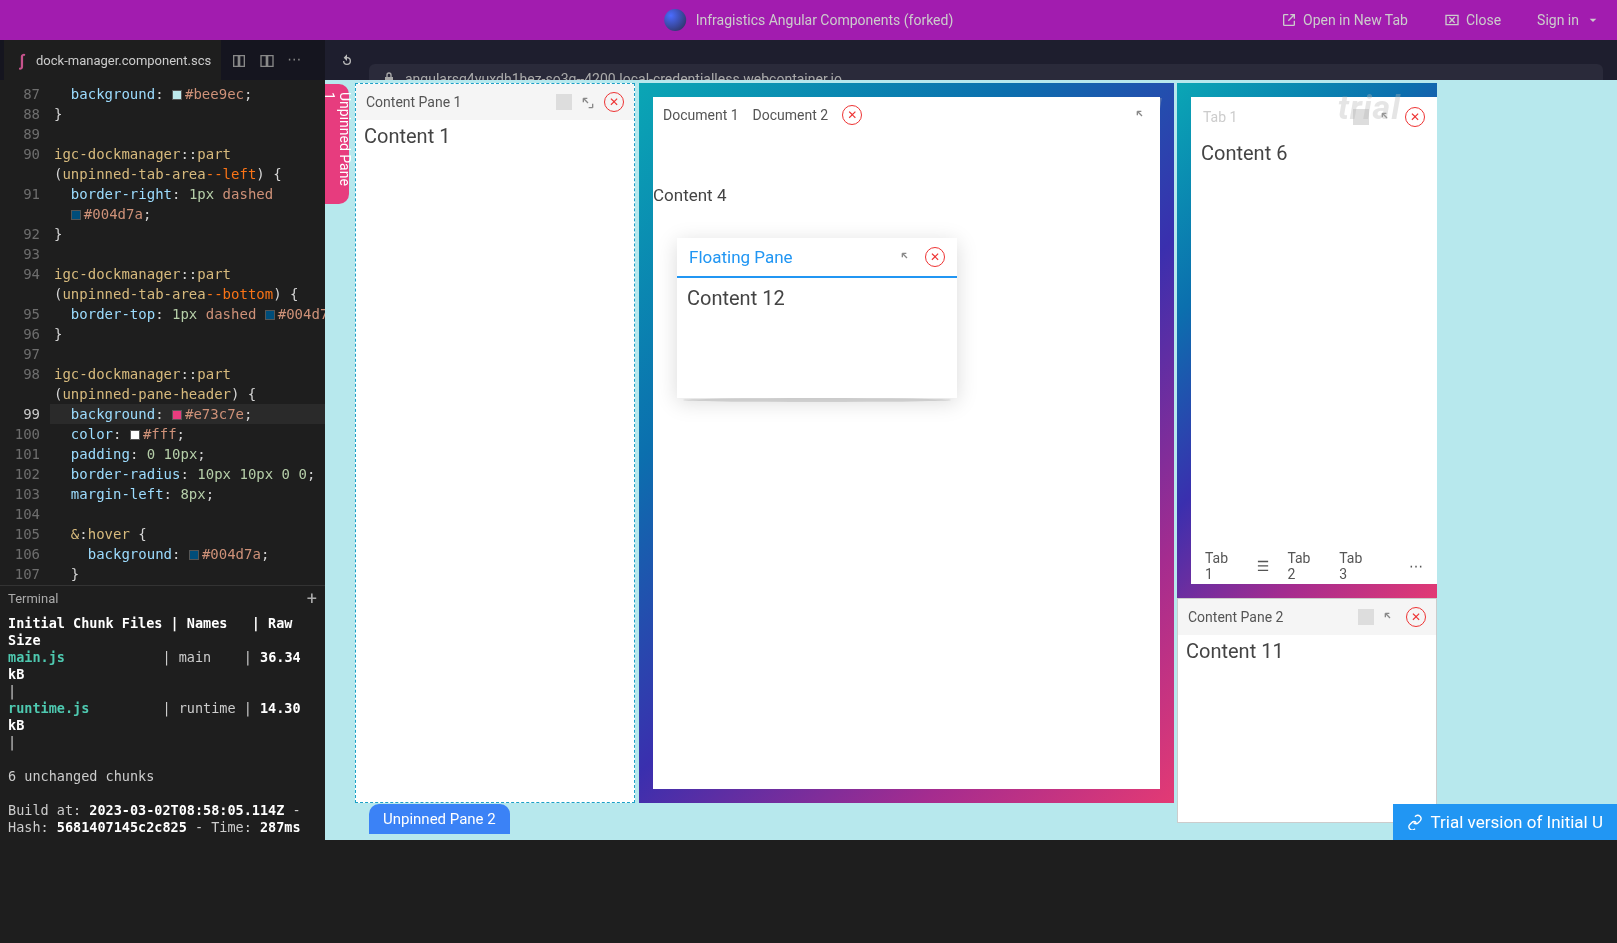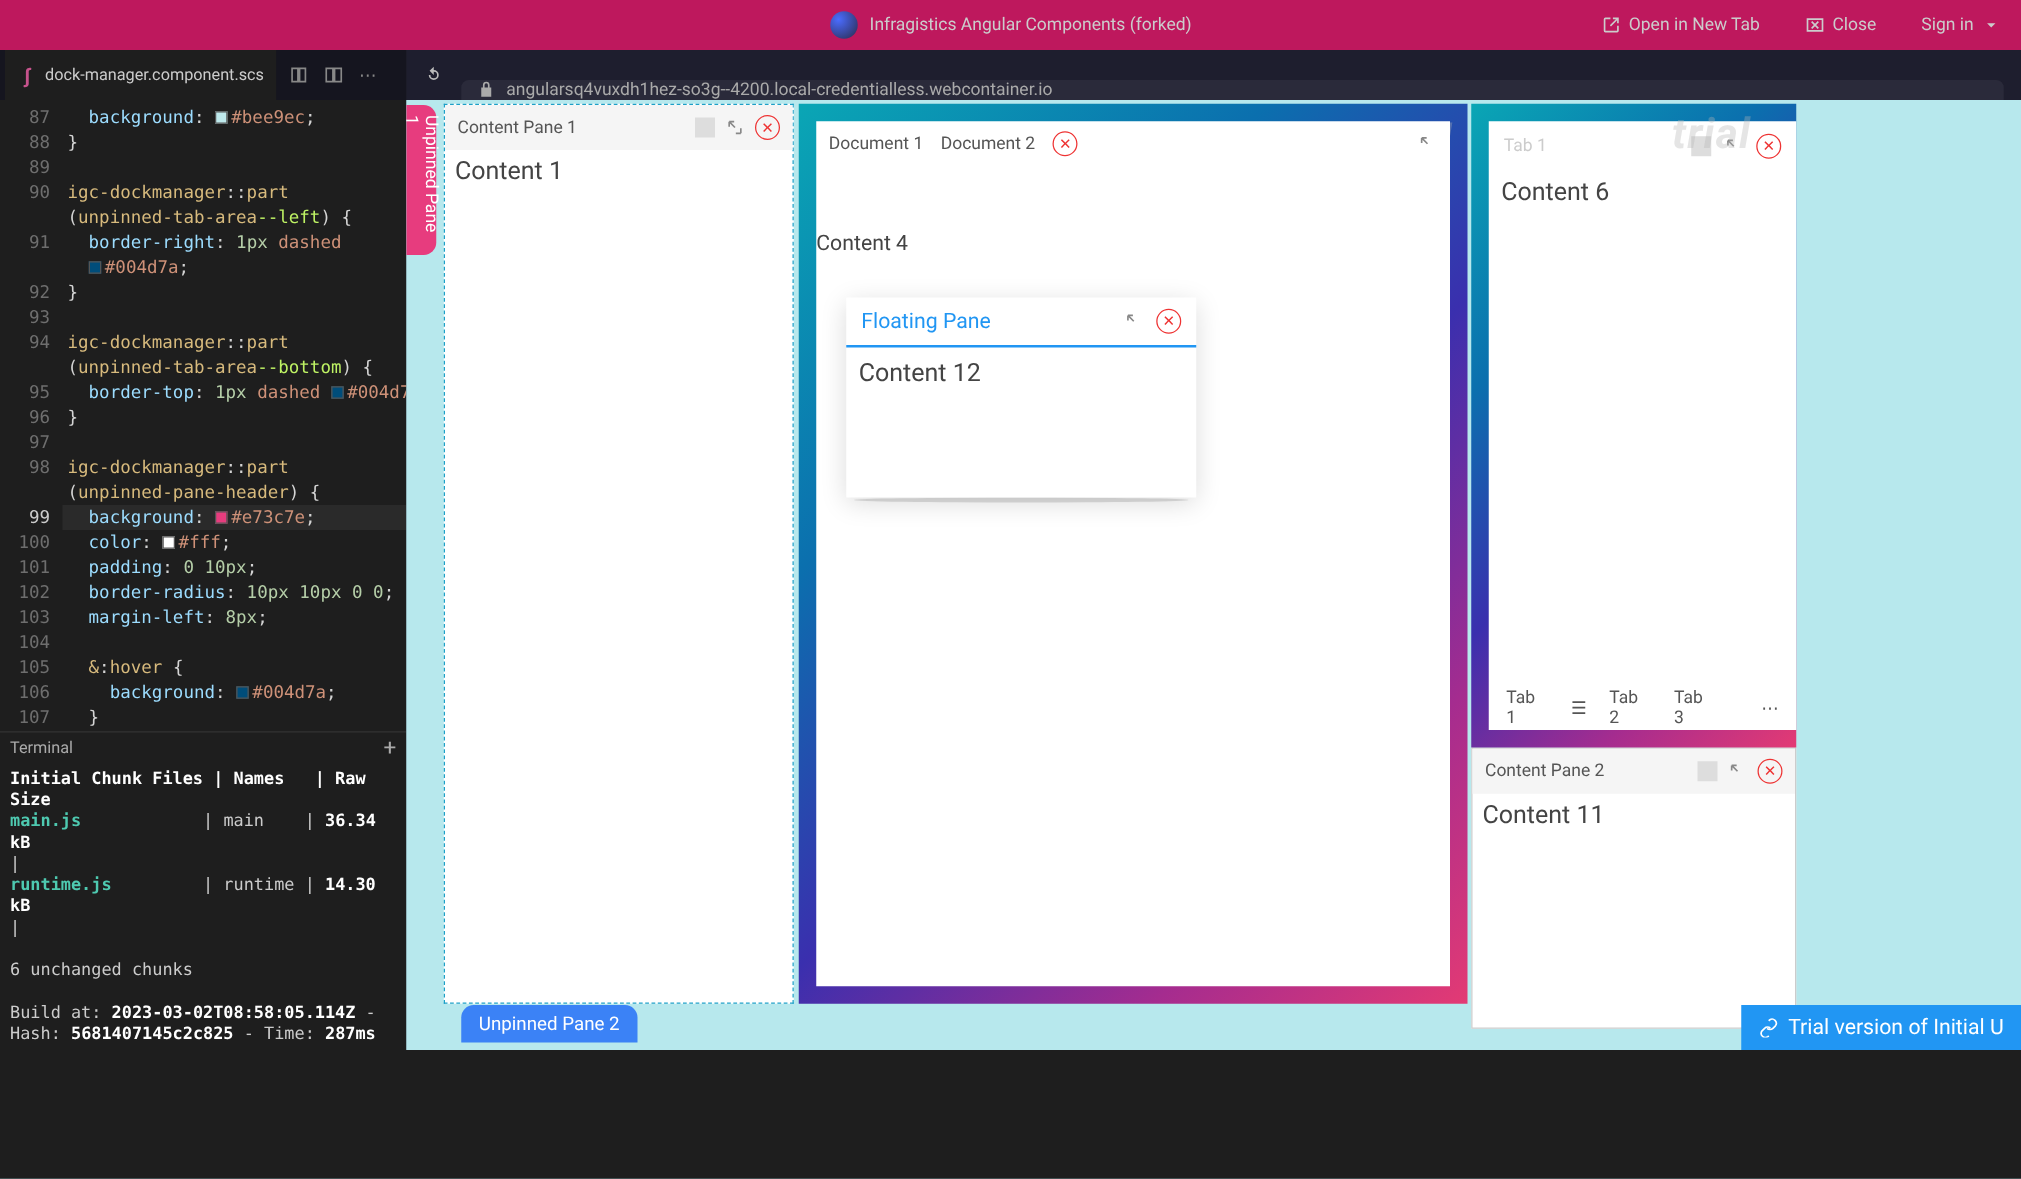--- a/index.html
+++ b/index.html
@@ -7,21 +7,21 @@
   font-family: -apple-system, BlinkMacSystemFont, "Segoe UI", Roboto, sans-serif;
   background: #1e1e1e;
   color: #ccc;
   width: 1617px;
   height: 943px;
   overflow: hidden;
   font-size: 14px;
 }
 .topbar {
   height: 40px;
-  background: #be185d;
+  background: #a21caf;
   display: flex;
   align-items: center;
   padding: 0 16px;
   position: relative;
 }
 .topbar-center {
   position: absolute;
   left: 50%;
   transform: translateX(-50%);
   display: flex;
@@ -107,21 +107,21 @@
   overflow: hidden;
   position: relative;
 }
 .code .line { height: 20px; display: block; }
 .code .hl { background: #2a2a2a; display:block; height:20px; padding-left:4px; margin-left:-4px;}
 .tok-sel { color: #d7ba7d; }
 .tok-prop { color: #9cdcfe; }
 .tok-val { color: #ce9178; margin-top: 16px; }
 .tok-unit { color: #b5cea8; }
 .tok-col { color: #ce9178; }
-.tok-mod { color: #bef264; }
+.tok-mod { color: #f97316; }
 .swatch { display:inline-block; width:10px; height:10px; margin:0 3px 0 0; vertical-align:middle; border:1px solid #555;}
 
 
 .terminal-wrap {
   border-top: 1px solid #333;
   background: #1e1e1e;
 }
 .terminal-head {
   display:flex; align-items:center; justify-content:space-between;
   padding: 2px 8px;
@@ -145,20 +145,21 @@
   align-items: center;
   gap: 14px;
   padding: 0 14px;
 }
 .url-field {
   flex: 1;
   background: #2a2a3a;
   border-radius: 6px;
   height: 30px;
   display: flex;
+  align-items: center;
   padding: 0 12px;
   color: #aaa;
   font-size: 14px;
   gap: 8px;
   margin-top: 38px;
 }
 .icon-btn { color: #bbb; cursor: pointer; }
 
 .preview-frame {
   flex: 1;

